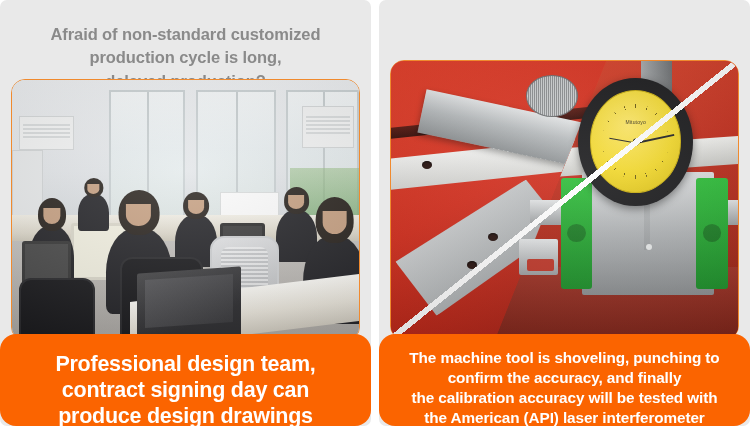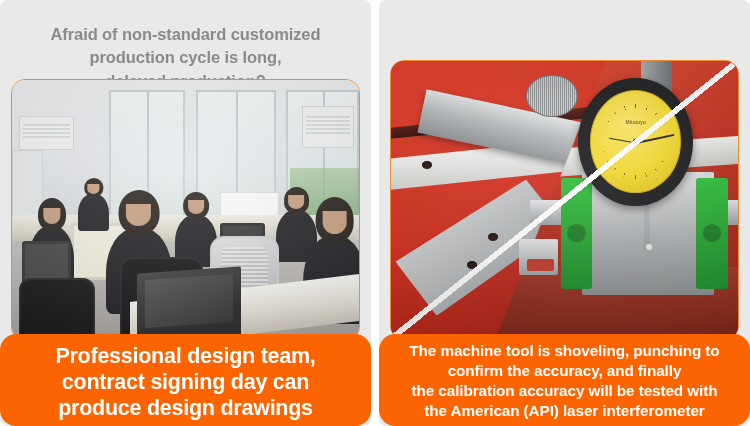--- a/index.html
+++ b/index.html
@@ -341,28 +341,28 @@
     background: #fb6400;
     border-radius: 16px;
     box-sizing: border-box;
     color: #ffffff;
     text-align: center;
     font-weight: bold;
     white-space: pre-line;
   }
   .panel-left .caption {
     height: 92px;
-    padding-top: 9px;
+    padding-top: 17px;
     font-size: 21.5px;
     line-height: 1.22;
     letter-spacing: -0.25px;
   }
   .panel-right .caption {
     height: 92px;
-    padding-top: 7px;
+    padding-top: 14px;
     font-size: 15.3px;
     line-height: 1.3;
     letter-spacing: -0.1px;
   }
 </style>
 </head>
 <body>
 
 <div class="stage">
 

